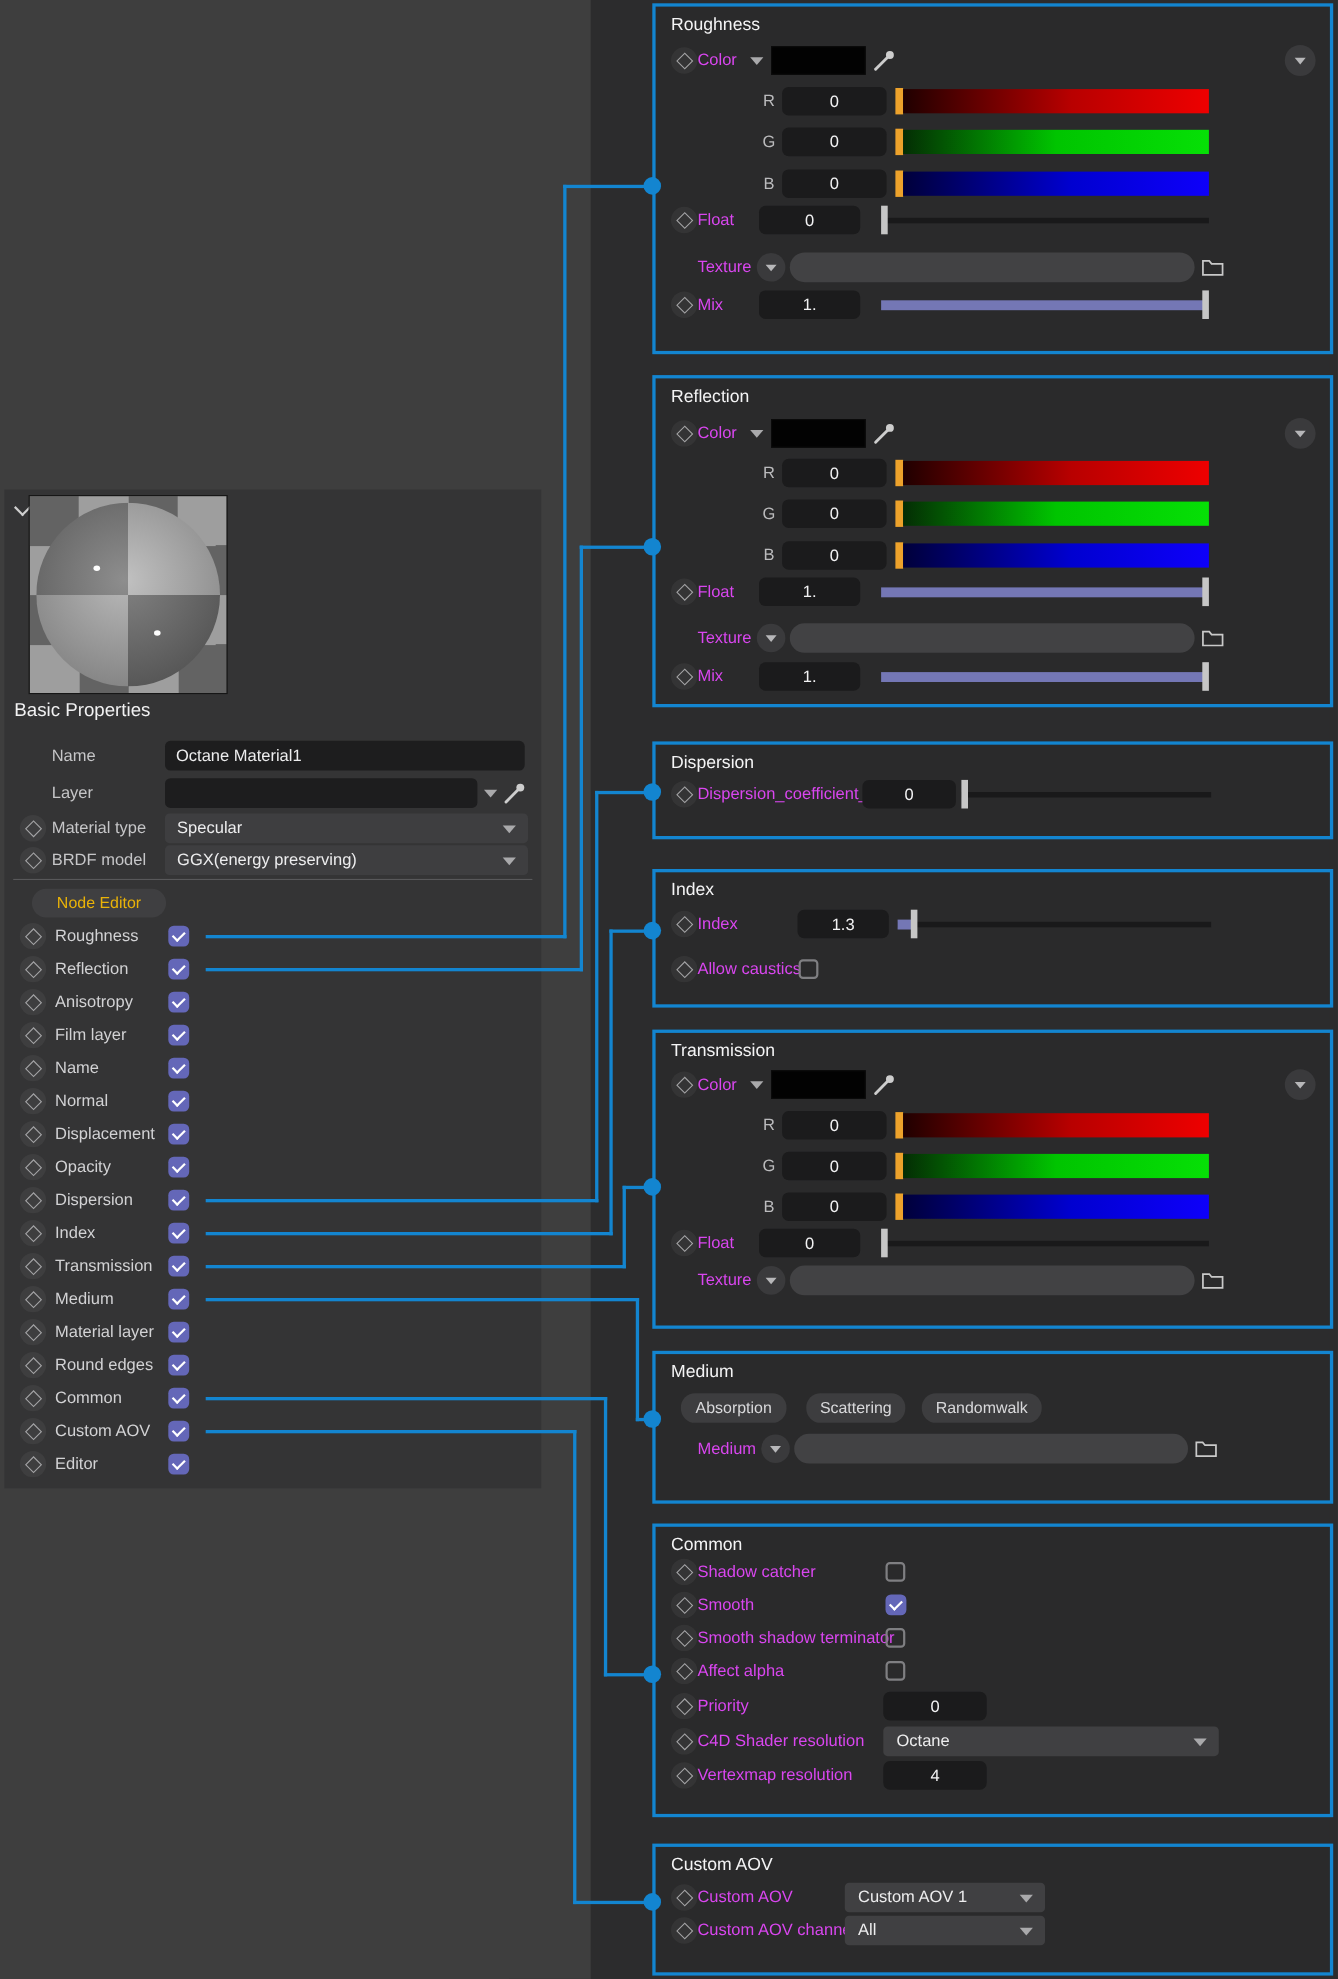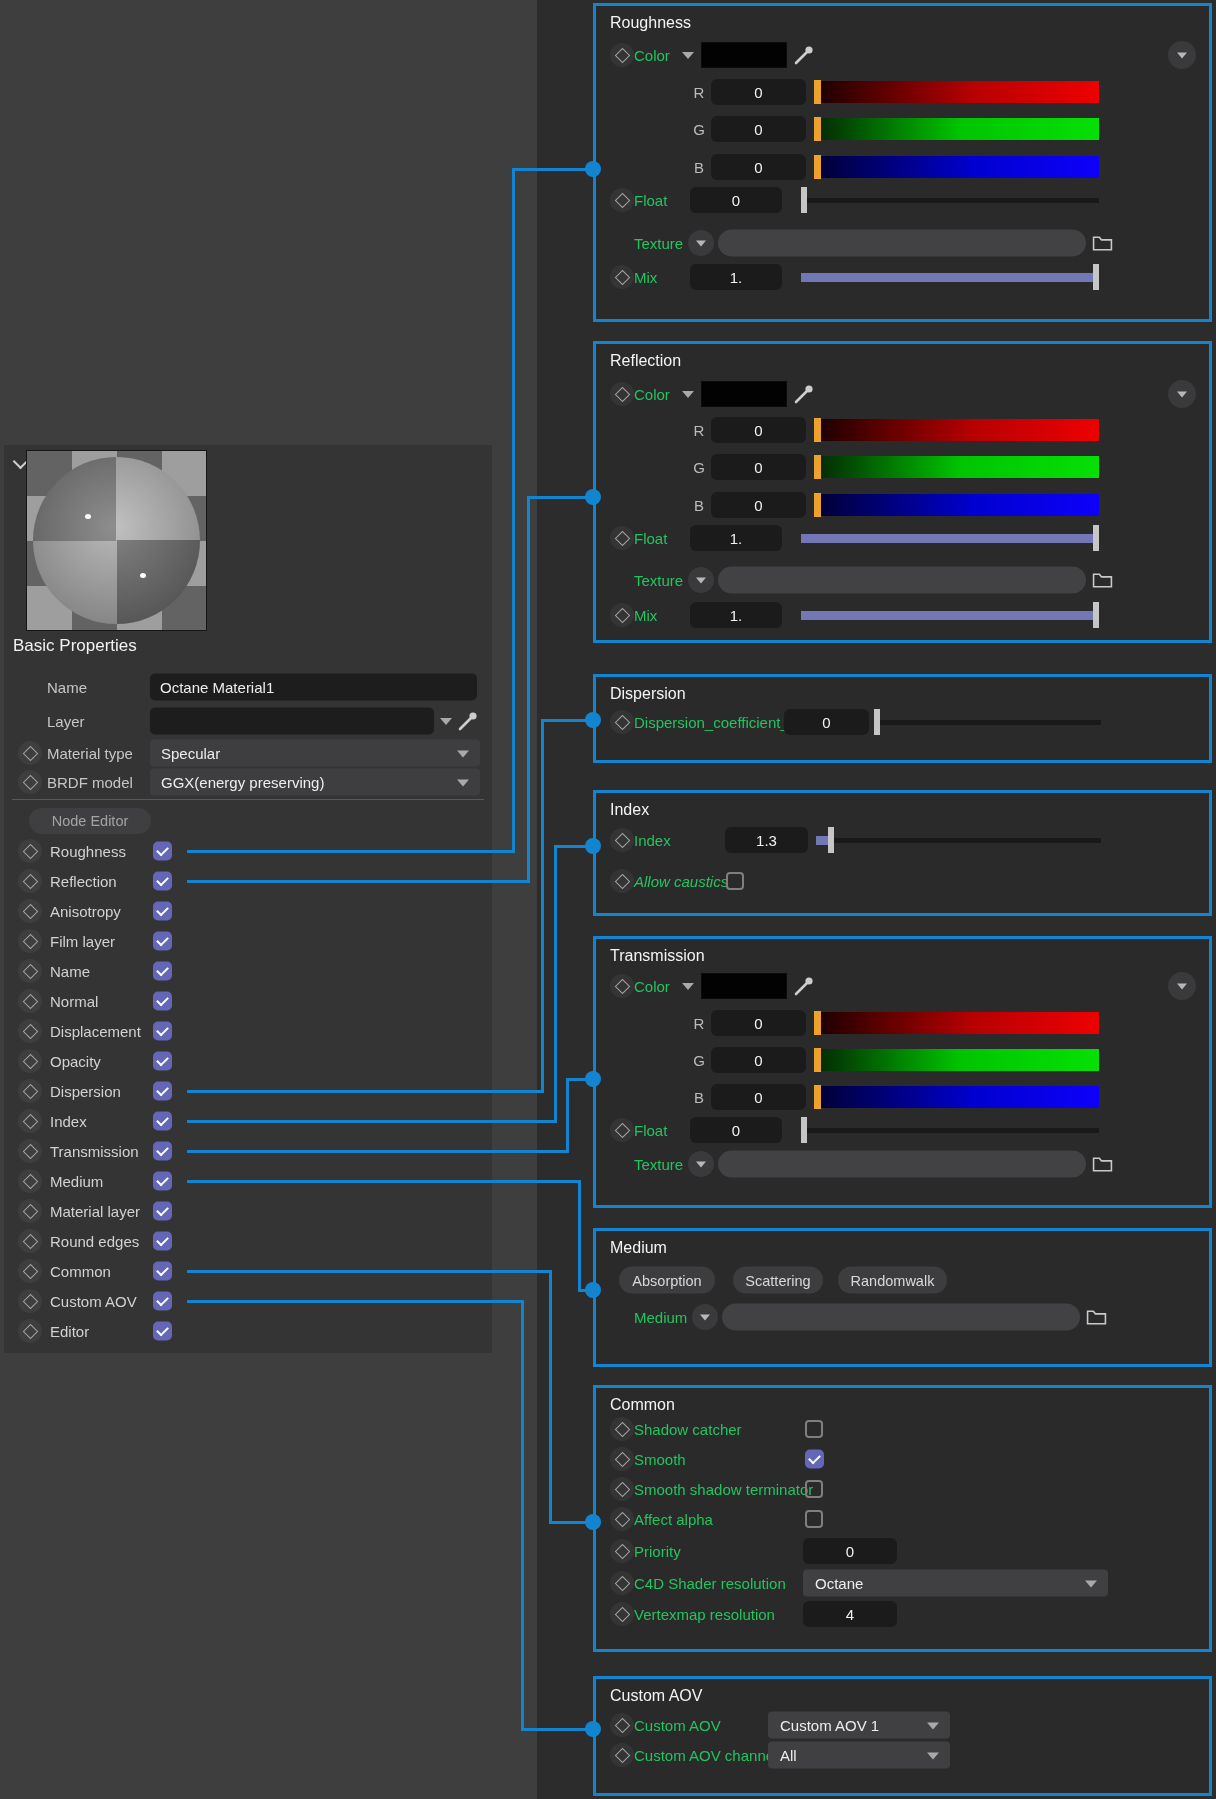--- a/index.html
+++ b/index.html
@@ -27,21 +27,21 @@
   .ltextbox { position:absolute; left:146px; top:50%; transform:translateY(-50%); height:27px; background:#1d1d1e;
     border-radius:5px; color:#ededee; font-size:15px; display:flex; align-items:center; padding-left:10px; }
   .lselect { position:absolute; left:146px; top:50%; transform:translateY(-50%); width:330px; height:27px; background:#3e3e40;
     border-radius:4px; color:#ededee; font-size:15px; display:flex; align-items:center; padding-left:11px; }
   .selchev { position:absolute; right:11px; top:50%; margin-top:-3px; width:0; height:0;
     border-left:6px solid transparent; border-right:6px solid transparent; border-top:7px solid #a9a9ab; }
   .tri { position:absolute; width:0; height:0; border-left:6px solid transparent;
     border-right:6px solid transparent; border-top:7px solid #a9a9ab; }
   .divider { position:absolute; left:8px; top:354px; width:472px; height:1px; background:#58585a; }
   .node-editor-btn { position:absolute; left:25px; top:363px; width:122px; height:26px; border-radius:13px;
-    background:#3f3f41; color:#a3a3a3; font-size:14.5px; display:flex; align-items:center; justify-content:center; cursor:pointer; }
+    background:#3f3f41; color:#eab308; font-size:14.5px; display:flex; align-items:center; justify-content:center; cursor:pointer; }
   .chrow { position:absolute; left:0; width:488px; height:30px; }
   .chlbl { position:absolute; left:46px; top:50%; transform:translateY(-50%); font-size:15px; color:#d2d2d4; white-space:nowrap; }
 
   
   .dmd { position:absolute; top:50%; transform:translateY(-50%); width:24px; height:24px; border-radius:50%;
     background:rgba(255,255,255,.05); }
   .dmd::before { content:""; position:absolute; left:7px; top:7px; width:9px; height:9px;
     border:1.6px solid #a3a3a5; transform:rotate(45deg); }
   .dmd.left { left:14px; }
 
@@ -54,21 +54,21 @@
 
   
   .cline { position:absolute; background:#1385d0; }
   .cdot  { position:absolute; width:16px; height:16px; border-radius:50%; background:#1385d0; z-index:6; }
   #connections { position:absolute; left:0; top:0; width:1216px; height:1799px; z-index:5; pointer-events:none; }
 
   
   .panel { position:absolute; left:593px; width:619px; background:#2a2a2b; border:3px solid #1385d0; z-index:2; }
   .ptitle { position:absolute; left:14px; top:8px; font-size:16px; color:#f4f4f5; white-space:nowrap; }
   .prow { position:absolute; left:0; width:613px; height:32px; }
-  .plbl { position:absolute; left:38px; top:50%; transform:translateY(-50%); font-size:15px; color:#22c55e; white-space:nowrap; }
+  .plbl { position:absolute; left:38px; top:50%; transform:translateY(-50%); font-size:15px; color:#d946ef; white-space:nowrap; }
   .pinput { position:absolute; top:50%; transform:translateY(-50%); height:26px; background:#1b1b1c; border-radius:6px;
     color:#f2f2f3; font-size:15px; display:flex; align-items:center; justify-content:center; }
   .rgbletter { position:absolute; left:96px; width:14px; text-align:center; top:50%; transform:translateY(-50%);
     font-size:15px; color:#bbbbbd; }
   .rgbhandle { position:absolute; left:218px; top:50%; transform:translateY(-50%); width:7px; height:24px; background:#eda22b; }
   .rgbbar { position:absolute; left:225px; top:50%; transform:translateY(-50%); width:278px; height:22px; }
   .bar-r { background:linear-gradient(90deg,#200000,#b80000 55%,#ee0000); }
   .bar-g { background:linear-gradient(90deg,#042d04,#00c400 50%,#06e006); }
   .bar-b { background:linear-gradient(90deg,#00003a,#0000d0 55%,#0e00fa); }
   .sl { position:absolute; left:205px; top:50%; transform:translateY(-50%); width:298px; height:26px; }
@@ -436,21 +436,21 @@
   <div class="prow" style="top:31px;">
     <span class="dmd left"></span>
     <span class="plbl">Index</span>
     <div class="pinput" style="left:129px;width:83px;">1.3</div>
     <div class="sl" style="left:220px;width:285px;">
       <span class="track"></span>
         <span class="fill" style="width:13px;"></span>
         <span class="shandle" style="left:12px;"></span>
     </div>
   </div>
-  <div class="prow" style="top:72px;font-style:italic;">
+  <div class="prow" style="top:72px;">
     <span class="dmd left"></span>
     <span class="plbl">Allow caustics</span>
     <span class="cb off" style="left:130px;"></span>
   </div>
 </div>
 
 <div class="panel" style="top:936px;height:272px;">
   <div class="ptitle">Transmission</div>
   <div class="prow" style="top:31px;">
     <span class="dmd left"></span>

